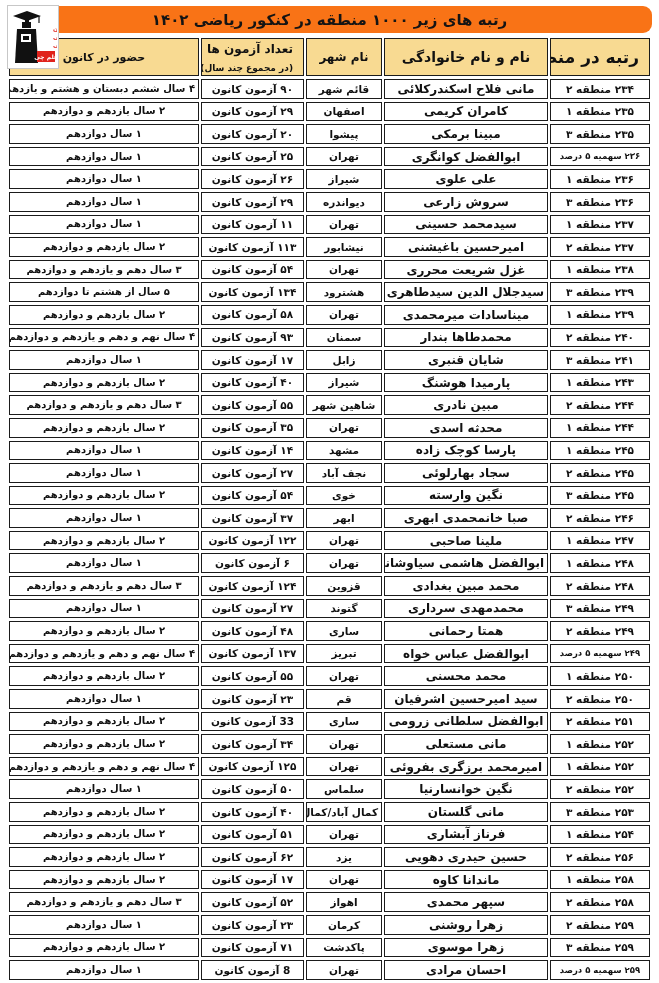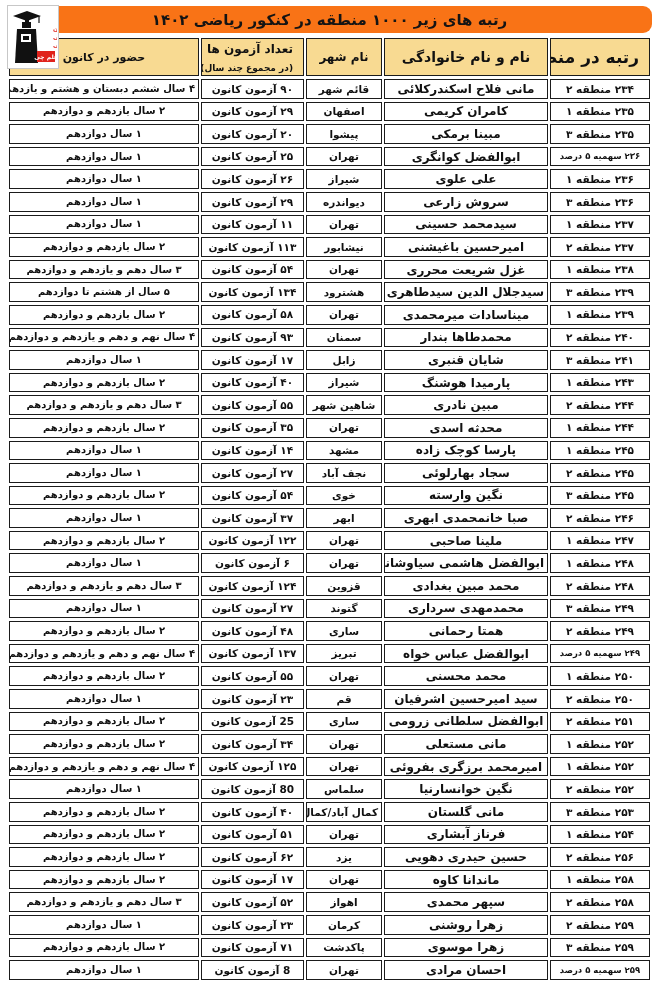--- a/index.html
+++ b/index.html
@@ -298,21 +298,21 @@
       <td class="c-name">سید امیرحسین اشرفیان</td>
       <td class="c-city">قم</td>
       <td class="c-exams">۲۳ آزمون کانون</td>
       <td class="c-presence">۱ سال دوازدهم</td>
     </tr>
 
     <tr>
       <td class="c-rank">۲۵۱ منطقه ۲</td>
       <td class="c-name">ابوالفضل سلطانی زرومی</td>
       <td class="c-city">ساری</td>
-      <td class="c-exams">25 آزمون کانون</td>
+      <td class="c-exams">33 آزمون کانون</td>
       <td class="c-presence">۲ سال یازدهم و دوازدهم</td>
     </tr>
 
     <tr>
       <td class="c-rank">۲۵۲ منطقه ۱</td>
       <td class="c-name">مانی مستعلی</td>
       <td class="c-city">تهران</td>
       <td class="c-exams">۳۴ آزمون کانون</td>
       <td class="c-presence">۲ سال یازدهم و دوازدهم</td>
     </tr>
@@ -322,21 +322,21 @@
       <td class="c-name">امیرمحمد برزگری بفروئی</td>
       <td class="c-city">تهران</td>
       <td class="c-exams">۱۲۵ آزمون کانون</td>
       <td class="c-presence">۴ سال نهم و دهم و یازدهم و دوازدهم</td>
     </tr>
 
     <tr>
       <td class="c-rank">۲۵۲ منطقه ۲</td>
       <td class="c-name">نگین خوانسارنیا</td>
       <td class="c-city">سلماس</td>
-      <td class="c-exams">80 آزمون کانون</td>
+      <td class="c-exams">۵۰ آزمون کانون</td>
       <td class="c-presence">۱ سال دوازدهم</td>
     </tr>
 
     <tr>
       <td class="c-rank">۲۵۳ منطقه ۳</td>
       <td class="c-name">مانی گلستان</td>
       <td class="c-city">کمال آباد/کمال شهر</td>
       <td class="c-exams">۴۰ آزمون کانون</td>
       <td class="c-presence">۲ سال یازدهم و دوازدهم</td>
     </tr>

